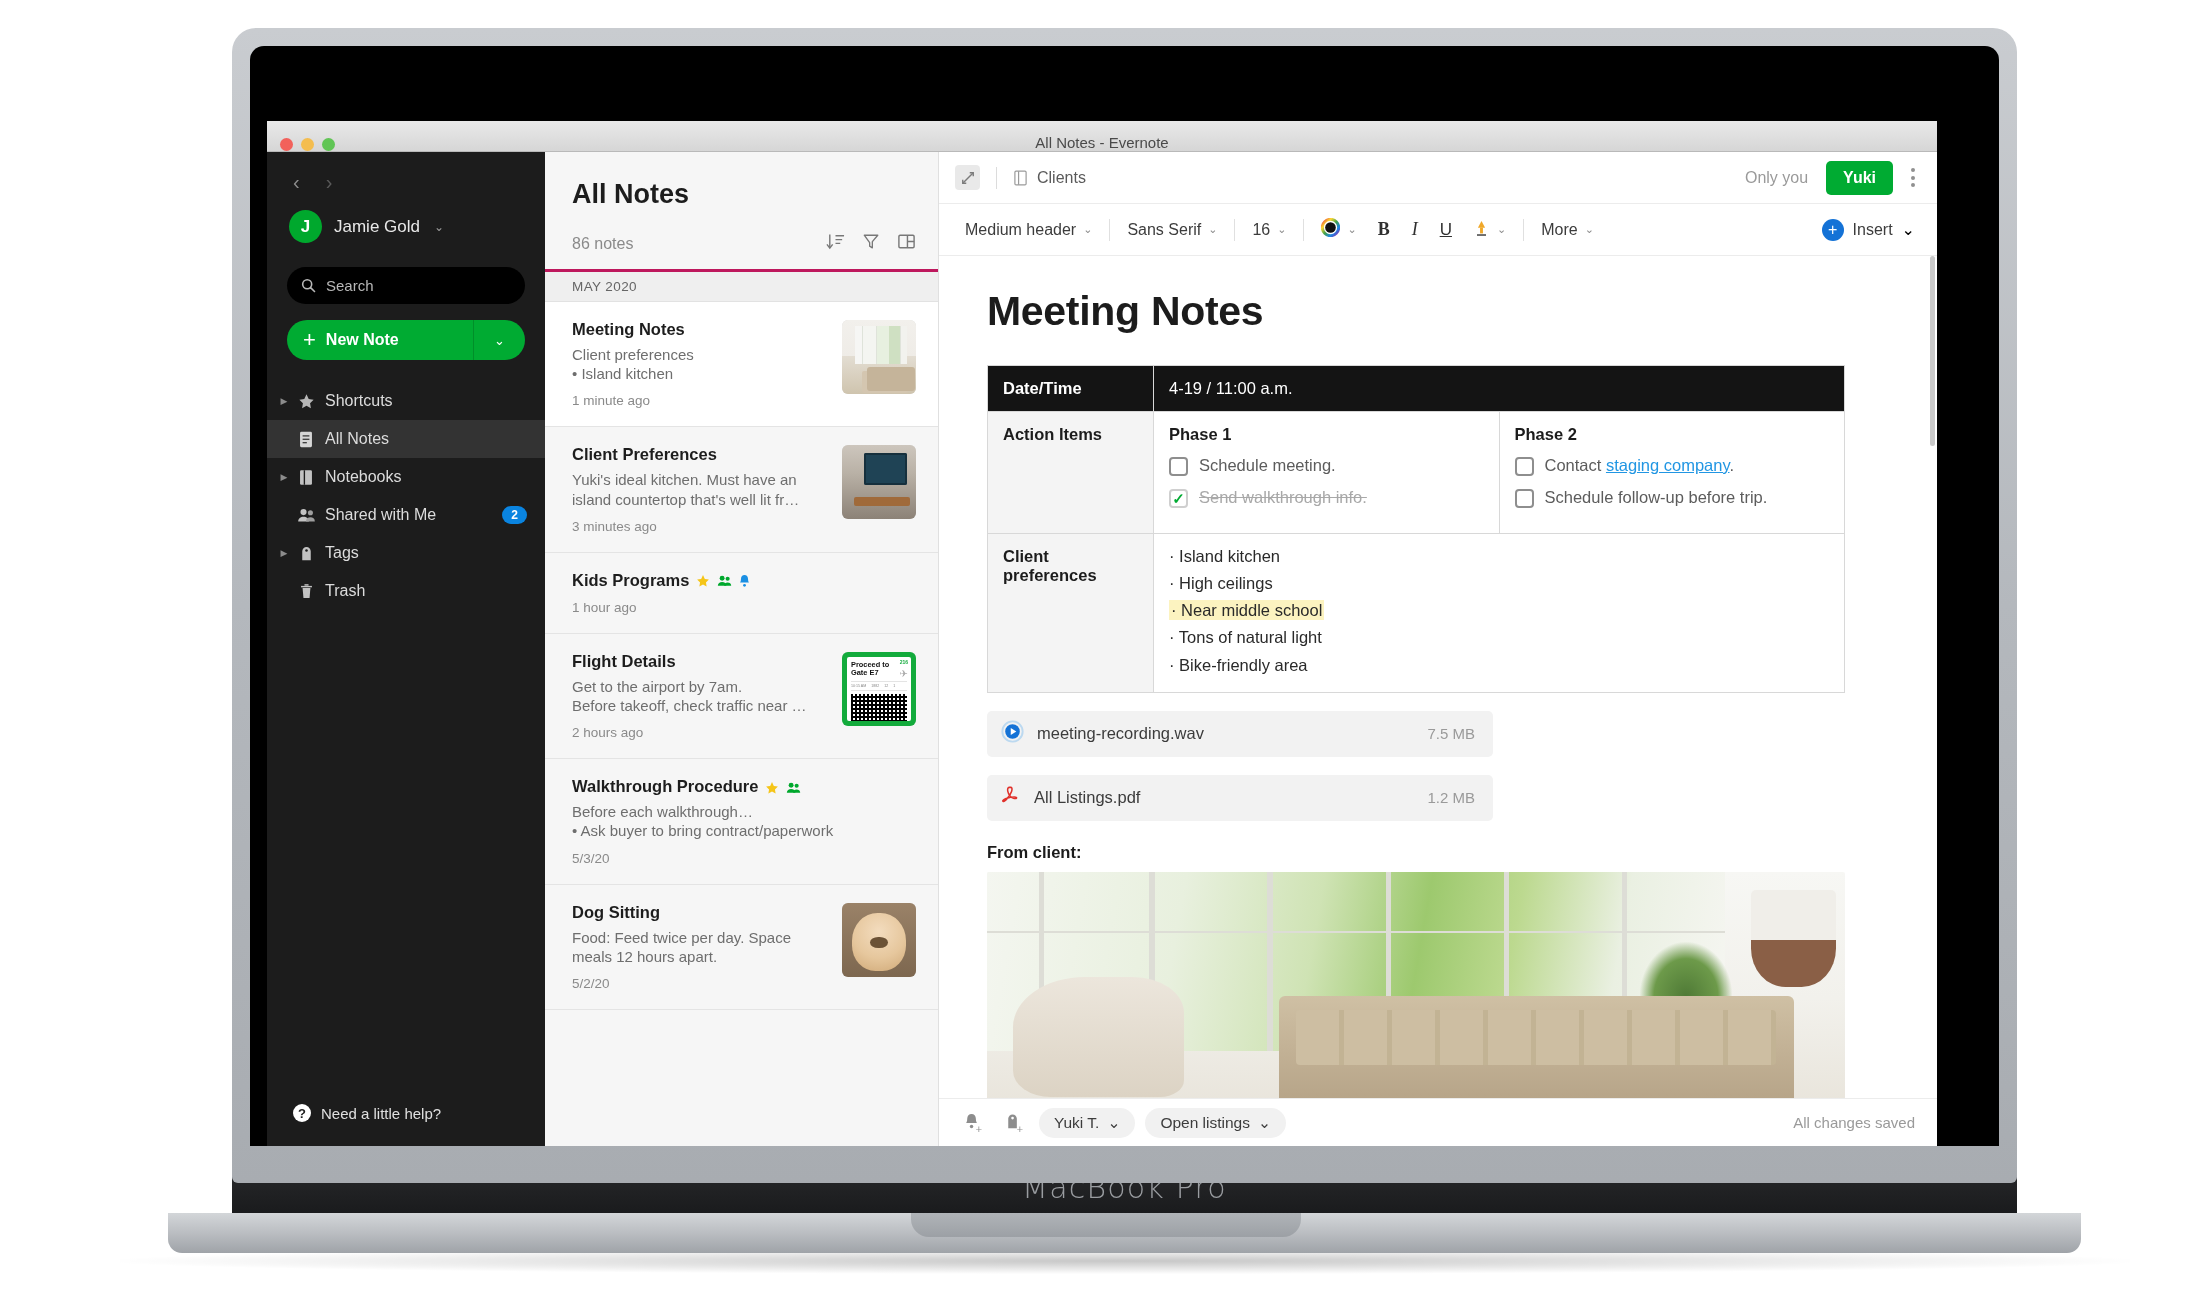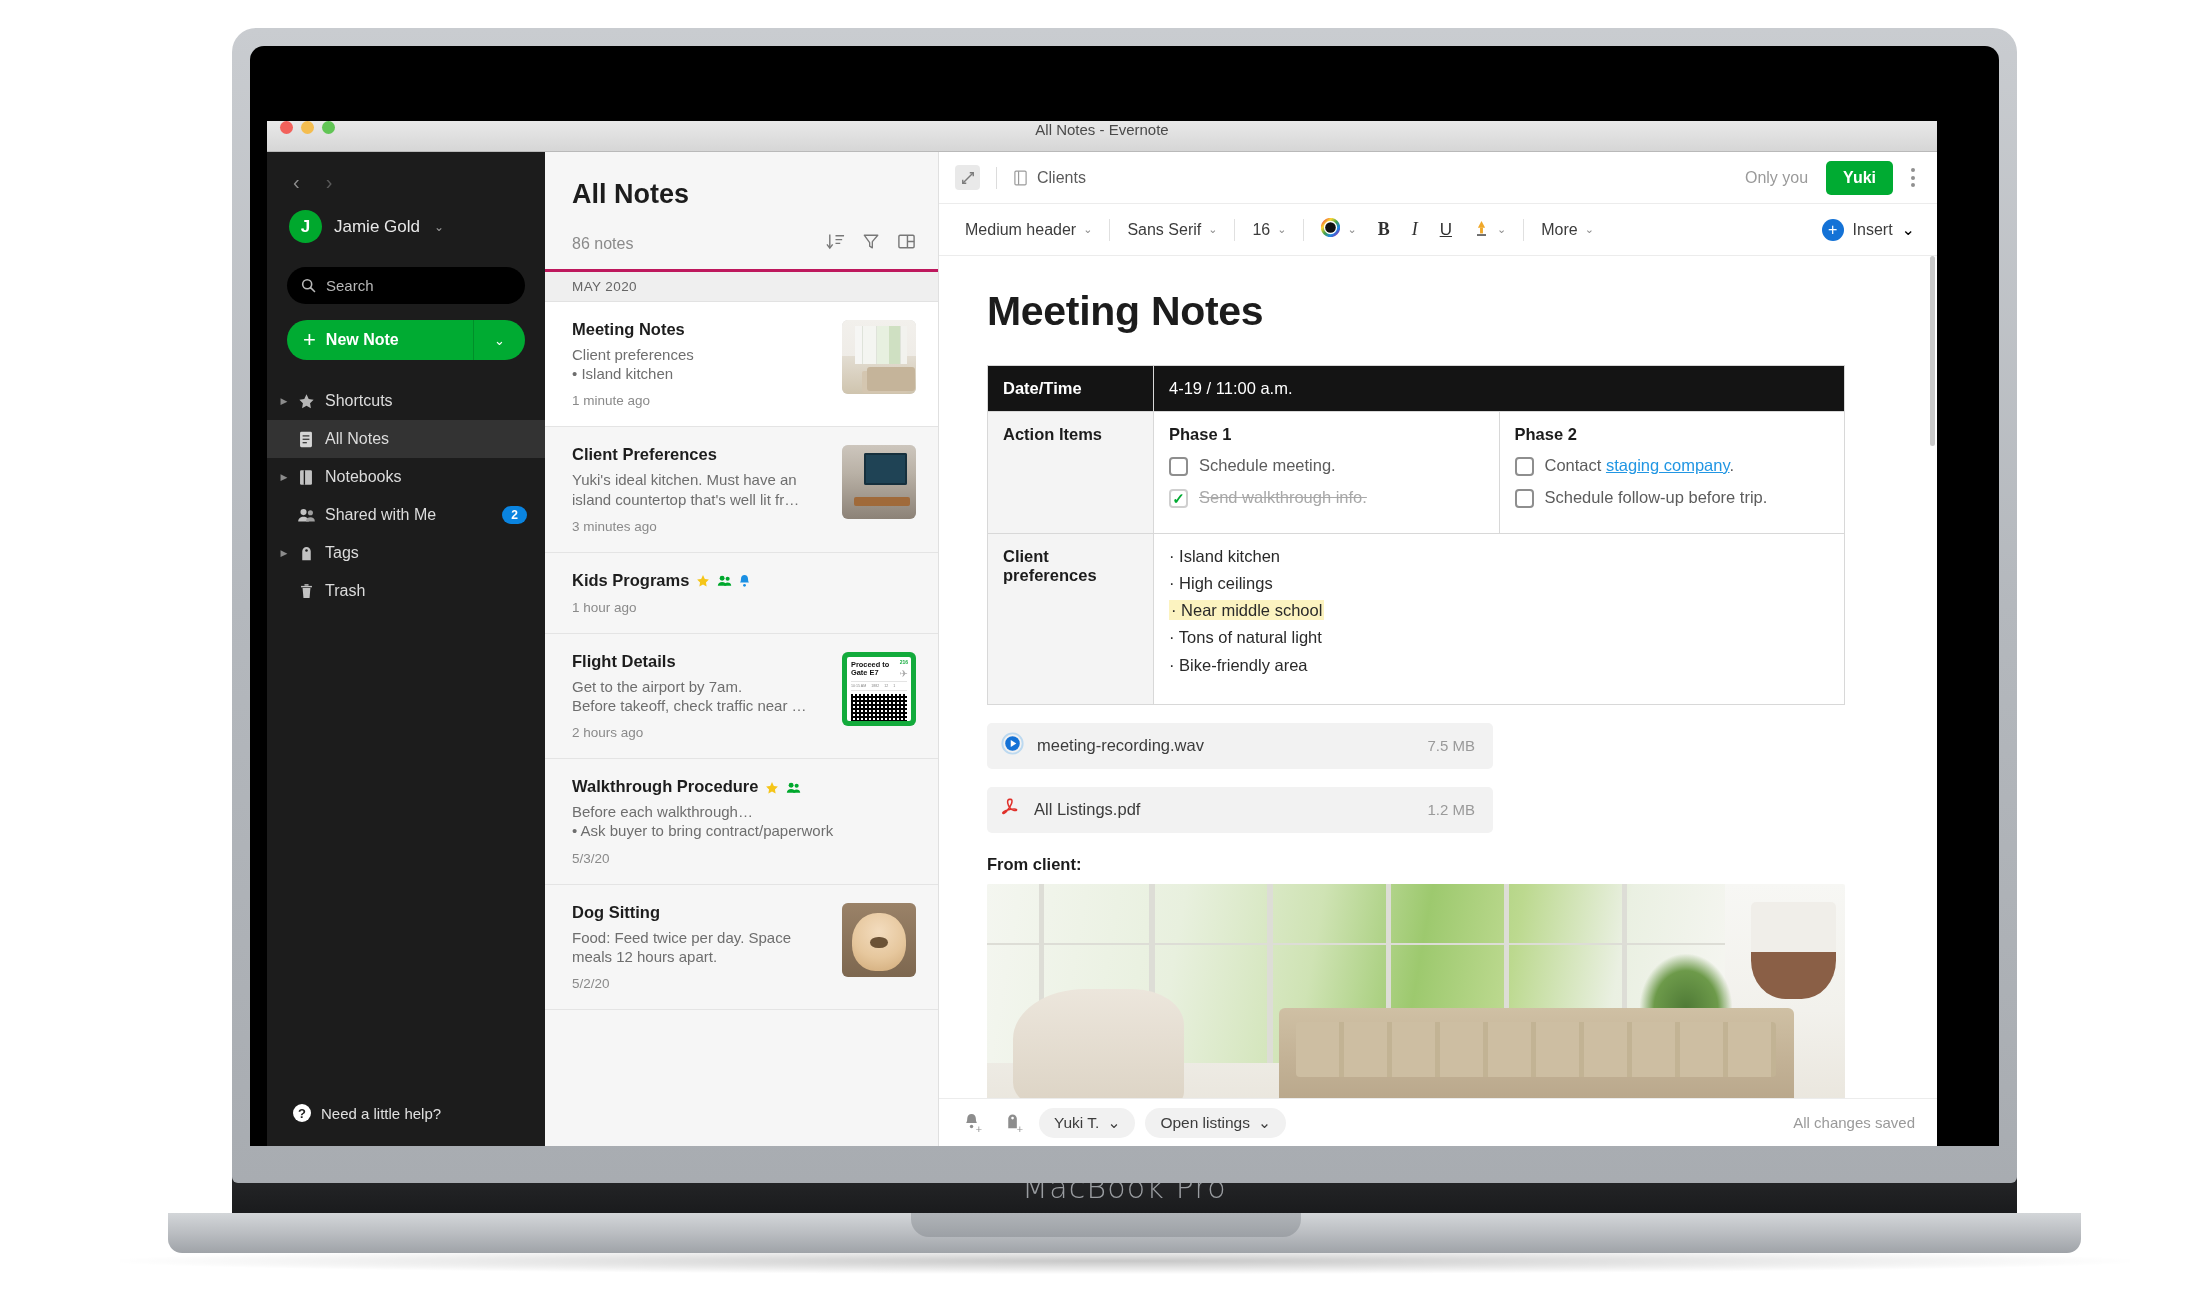--- a/index.html
+++ b/index.html
@@ -62,21 +62,21 @@
     background: #fff;
     box-shadow: 0 2px 14px rgba(0,0,0,.35);
     display: flex; flex-direction: column;
     overflow: hidden;
   }
   .titlebar {
     height: 31px; flex: 0 0 31px;
     background: linear-gradient(180deg,#e9e9e9,#d6d6d6);
     border-bottom: 1px solid #b9b9b9;
     position: relative;
-    display: flex; align-items: flex-start;
+    display: flex; align-items: flex-end;
   }
   .traffic { display: flex; gap: 8px; margin-left: 13px; }
   .dot { width: 13px; height: 13px; border-radius: 50%; }
   .dot.red { background: #f2615b; }
   .dot.yellow { background: #f4bd4f; }
   .dot.green { background: #61c555; }
   .win-title {
     position: absolute; left: 0; right: 0; text-align: center;
     font-size: 15px; color: #4a4a4a;
   }
@@ -791,21 +791,21 @@
               <tr>
                 <td class="td-label">
                   <div>Client</div>
                   <div>preferences</div>
                 </td>
                 <td class="td-phase" colspan="2">
                   <div class="pref-li">· <span>Island kitchen</span></div>
                   <div class="pref-li">· <span>High ceilings</span></div>
                   <div class="pref-li"><span class="hl">· <span>Near middle school</span></span></div>
                   <div class="pref-li">· <span>Tons of natural light</span></div>
-                  <div class="pref-li" style="margin-bottom:16px">· <span>Bike-friendly area</span></div>
+                  <div class="pref-li" style="margin-bottom:4px">· <span>Bike-friendly area</span></div>
                 </td>
               </tr>
             </tbody>
                 </table>
 
             <div class="attach">
               <span>
                 <svg width="23" height="23" viewBox="0 0 24 24">
                   <circle cx="12" cy="12" r="10.6" fill="none" stroke="#bcd9f0" stroke-width="2"></circle>
                   <circle cx="12" cy="12" r="7.6" fill="#1472d6"></circle>

